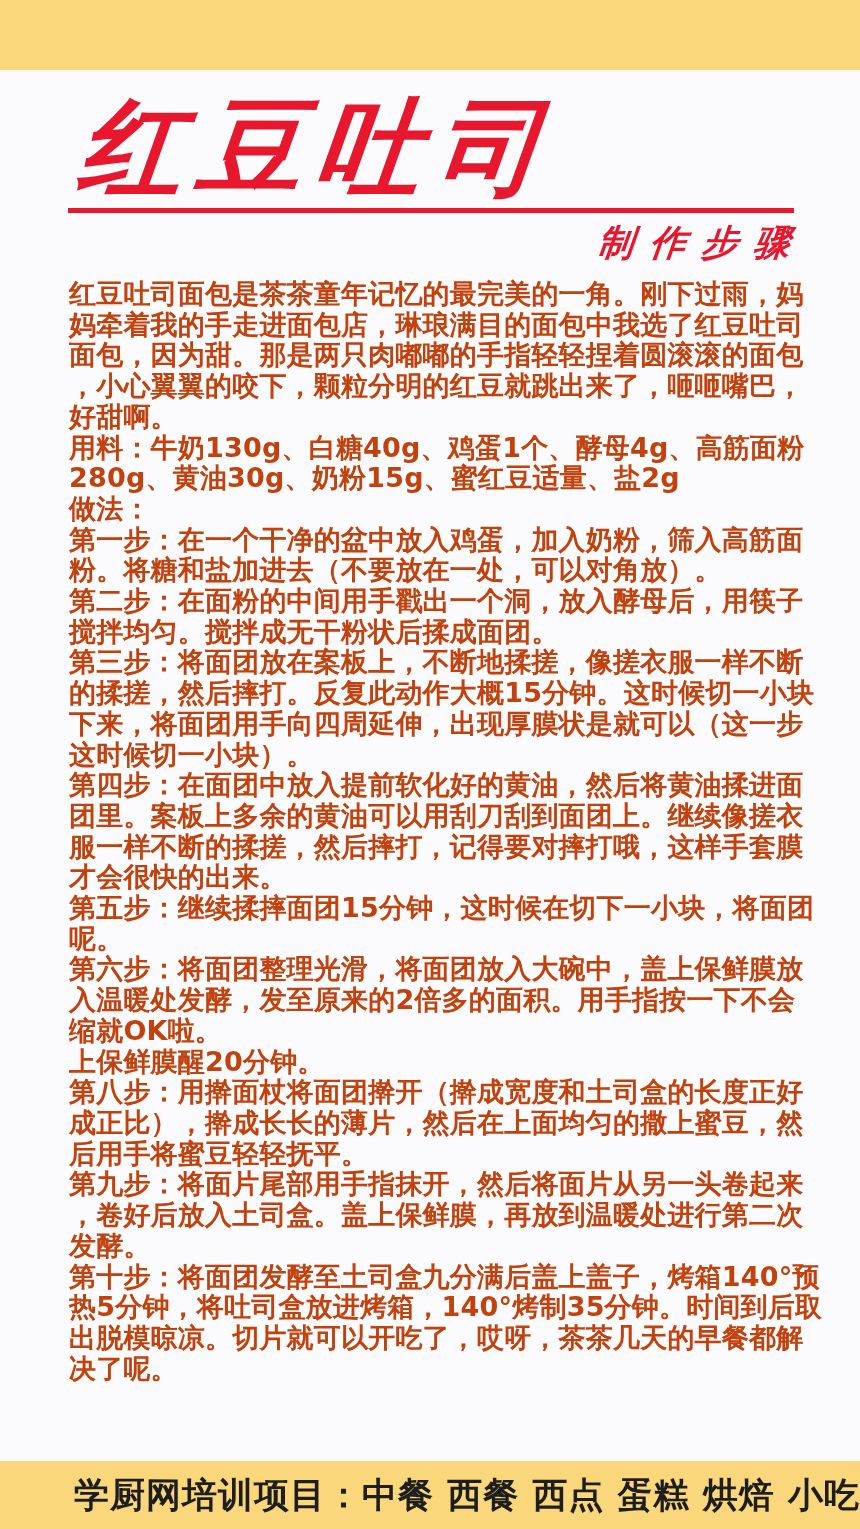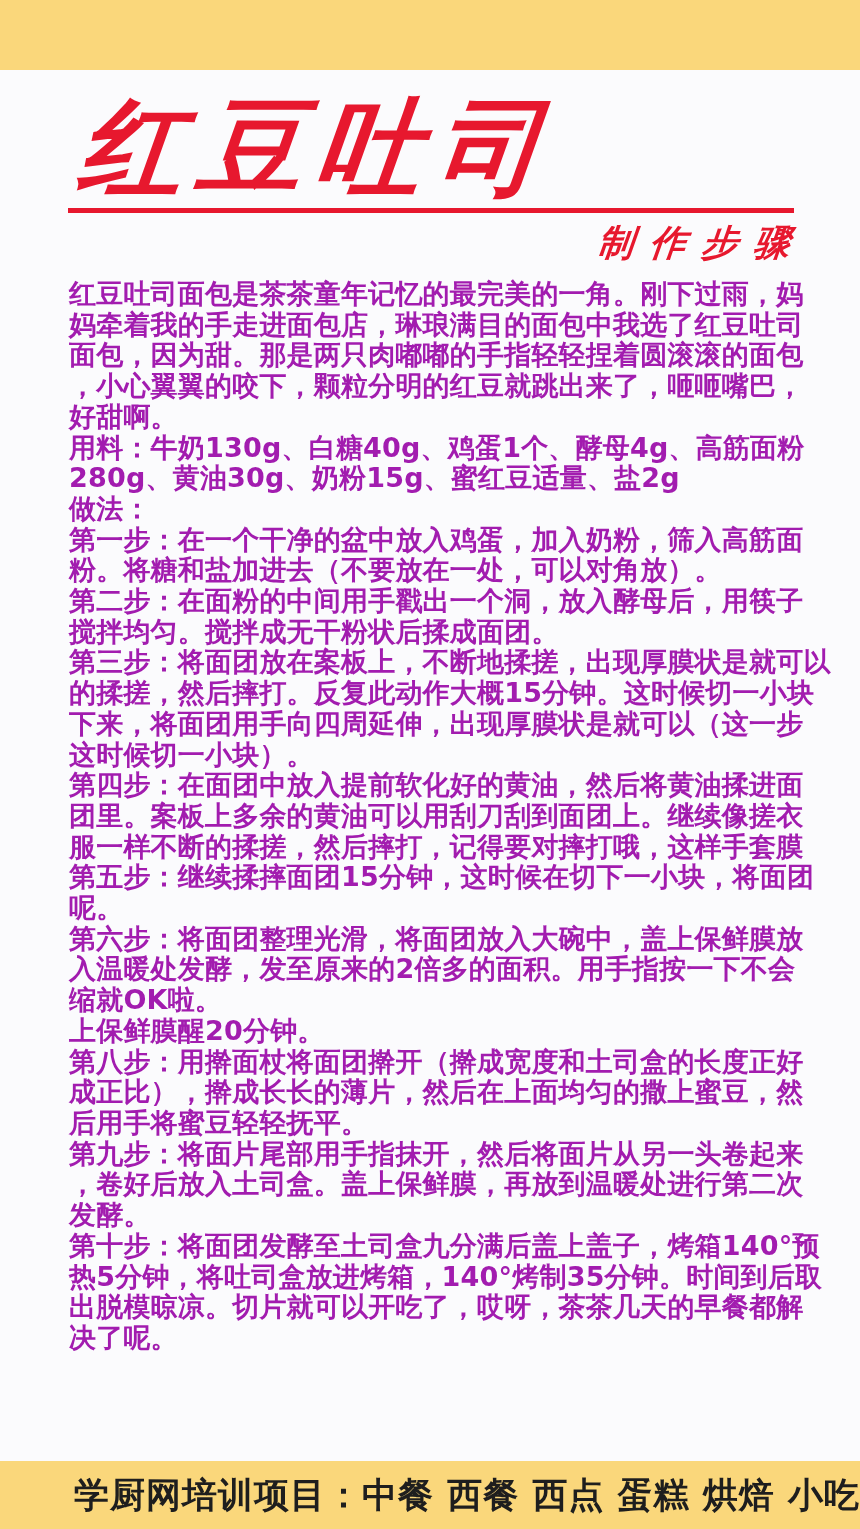--- a/index.html
+++ b/index.html
@@ -57,21 +57,21 @@
   .content {
     position: absolute;
     left: 69px;
     top: 279px;
     width: 745px;
   }
   .content .line {
     font-size: 27px;
     line-height: 30.7px;
     font-weight: 700;
-    color: #a21caf;
+    color: #c2410c;
     white-space: nowrap;
     letter-spacing: 0.2px;
   }
   .footer-text {
     width: 100%;
     height: 68px;
     line-height: 68px;
     text-align: right;
     font-size: 35px;
     font-weight: 700;
@@ -98,27 +98,28 @@
       <div class="line">面包，因为甜。那是两只肉嘟嘟的手指轻轻捏着圆滚滚的面包</div>
       <div class="line">，小心翼翼的咬下，颗粒分明的红豆就跳出来了，咂咂嘴巴，</div>
       <div class="line">好甜啊。</div>
       <div class="line">用料：牛奶130g、白糖40g、鸡蛋1个、酵母4g、高筋面粉</div>
       <div class="line">280g、黄油30g、奶粉15g、蜜红豆适量、盐2g</div>
       <div class="line">做法：</div>
       <div class="line">第一步：在一个干净的盆中放入鸡蛋，加入奶粉，筛入高筋面</div>
       <div class="line">粉。将糖和盐加进去（不要放在一处，可以对角放）。</div>
       <div class="line">第二步：在面粉的中间用手戳出一个洞，放入酵母后，用筷子</div>
       <div class="line">搅拌均匀。搅拌成无干粉状后揉成面团。</div>
-      <div class="line">第三步：将面团放在案板上，不断地揉搓，出现厚膜状是就可以</div>
+      <div class="line">第三步：将面团放在案板上，不断地揉搓，像搓衣服一样不断</div>
       <div class="line">的揉搓，然后摔打。反复此动作大概15分钟。这时候切一小块</div>
       <div class="line">下来，将面团用手向四周延伸，出现厚膜状是就可以（这一步</div>
       <div class="line">这时候切一小块）。</div>
       <div class="line">第四步：在面团中放入提前软化好的黄油，然后将黄油揉进面</div>
       <div class="line">团里。案板上多余的黄油可以用刮刀刮到面团上。继续像搓衣</div>
       <div class="line">服一样不断的揉搓，然后摔打，记得要对摔打哦，这样手套膜</div>
+      <div class="line">才会很快的出来。</div>
       <div class="line">第五步：继续揉摔面团15分钟，这时候在切下一小块，将面团</div>
       <div class="line">呢。</div>
       <div class="line">第六步：将面团整理光滑，将面团放入大碗中，盖上保鲜膜放</div>
       <div class="line">入温暖处发酵，发至原来的2倍多的面积。用手指按一下不会</div>
       <div class="line">缩就OK啦。</div>
       <div class="line">上保鲜膜醒20分钟。</div>
       <div class="line">第八步：用擀面杖将面团擀开（擀成宽度和土司盒的长度正好</div>
       <div class="line">成正比），擀成长长的薄片，然后在上面均匀的撒上蜜豆，然</div>
       <div class="line">后用手将蜜豆轻轻抚平。</div>
       <div class="line">第九步：将面片尾部用手指抹开，然后将面片从另一头卷起来</div>

